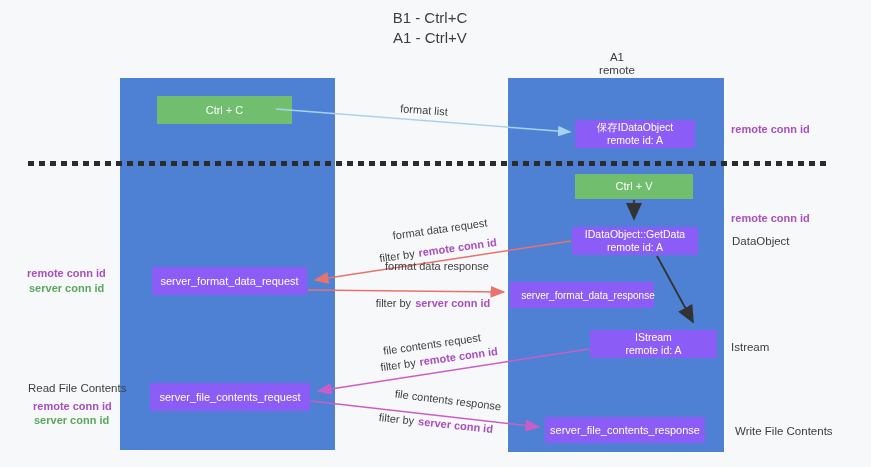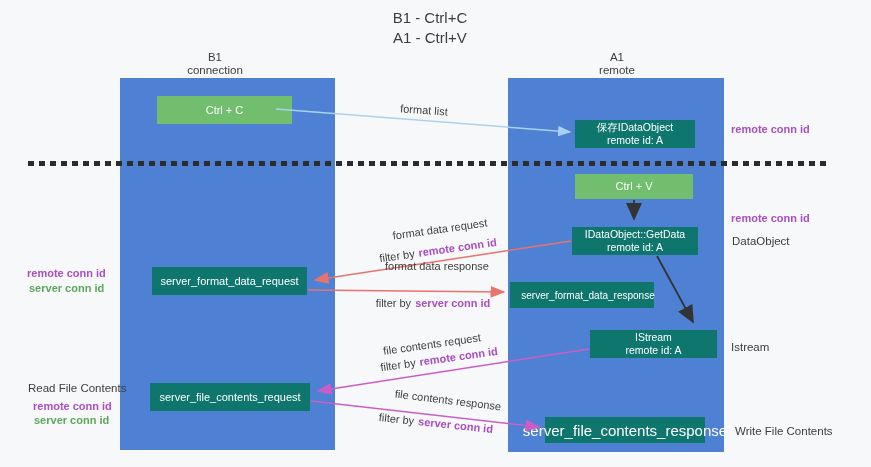--- a/index.html
+++ b/index.html
@@ -5,45 +5,41 @@
   html,body{margin:0;padding:0;}
   body{font-family:"Liberation Sans","DejaVu Sans",sans-serif;background:#f7f8f9;}
   .stage{position:relative;width:871px;height:467px;background:#f7f8f9;overflow:hidden;}
   .abs{position:absolute;}
   .title{left:0;top:8px;width:860px;text-align:center;font-size:15px;line-height:20px;color:#3d3d3d;}
   .lane-header{text-align:center;font-size:11.5px;line-height:13px;color:#3d3d3d;}
   .lane{background:#4e81d4;}
   .box{display:flex;flex-direction:column;align-items:center;justify-content:center;
        color:#ffffff;text-align:center;line-height:13px;}
   .box-green{background:#71bf6e;font-size:11px;}
-  .box-orange{background:#0f766e;font-size:10.5px;}
+  .box-orange{background:#8b5cf6;font-size:10.5px;}
   .lbl{font-size:11px;line-height:14px;white-space:nowrap;}
   .lbl-dark{color:#3d3d3d;font-size:11.5px;text-align:center;}
   .lbl-purple{color:#a94fc1;font-weight:bold;}
   .lbl-green{color:#5aa85c;font-weight:bold;}
   .anno{font-size:11px;color:#3f3f3f;white-space:nowrap;transform-origin:center;}
   .anno .pre{margin-right:4px;}
   .anno .key-purple{color:#a94fc1;font-weight:bold;}
   .dashline{height:5px;background:repeating-linear-gradient(to right,#2c2c2c 0 6px,transparent 6px 11px);}
   svg.overlay{position:absolute;left:0;top:0;pointer-events:none;}
 </style>
 </head>
 <body>
 
 <div class="stage">
 
   <div class="abs title">
     <div>B1 - Ctrl+C</div>
     <div>A1 - Ctrl+V</div>
   </div>
 
-  <div class="abs lane-header" style="left:145px;top:51px;width:140px;">
-    <div>B1</div>
-    <div>connection</div>
-  </div>
   <div class="abs lane-header" style="left:547px;top:51px;width:140px;">
     <div>A1</div>
     <div>remote</div>
   </div>
 
   <div class="abs lane" style="left:120px;top:78px;width:215px;height:372px;"></div>
   <div class="abs lane" style="left:508px;top:78px;width:216px;height:374px;"></div>
 
   <div class="abs dashline" style="left:28px;top:161px;width:803px;"></div>
 
@@ -75,21 +71,21 @@
 
   <div class="abs box box-orange" style="left:590px;top:330px;width:127px;height:28px;">
     <span>IStream</span>
     <span>remote id: A</span>
   </div>
 
   <div class="abs box box-orange" style="left:150px;top:383px;width:160px;height:28px;font-size:11px;">
     <span>server_file_contents_request</span>
   </div>
 
-  <div class="abs box box-orange" style="left:545px;top:417px;width:160px;height:26px;font-size:15px;justify-content:center;">
+  <div class="abs box box-orange" style="left:545px;top:417px;width:160px;height:26px;font-size:11px;justify-content:center;">
     <span>server_file_contents_response</span>
   </div>
 
   <svg class="overlay" width="871" height="467" viewBox="0 0 871 467">
     <defs>
       <marker id="mk-blue" markerWidth="9" markerHeight="7" refX="8" refY="3.5" orient="auto">
         <polygon points="0,0 9,3.5 0,7" fill="#a9d2f0"></polygon>
       </marker>
       <marker id="mk-black" markerWidth="10" markerHeight="9" refX="9" refY="4.5" orient="auto">
         <polygon points="0,0 10,4.5 0,9" fill="#333333"></polygon>

